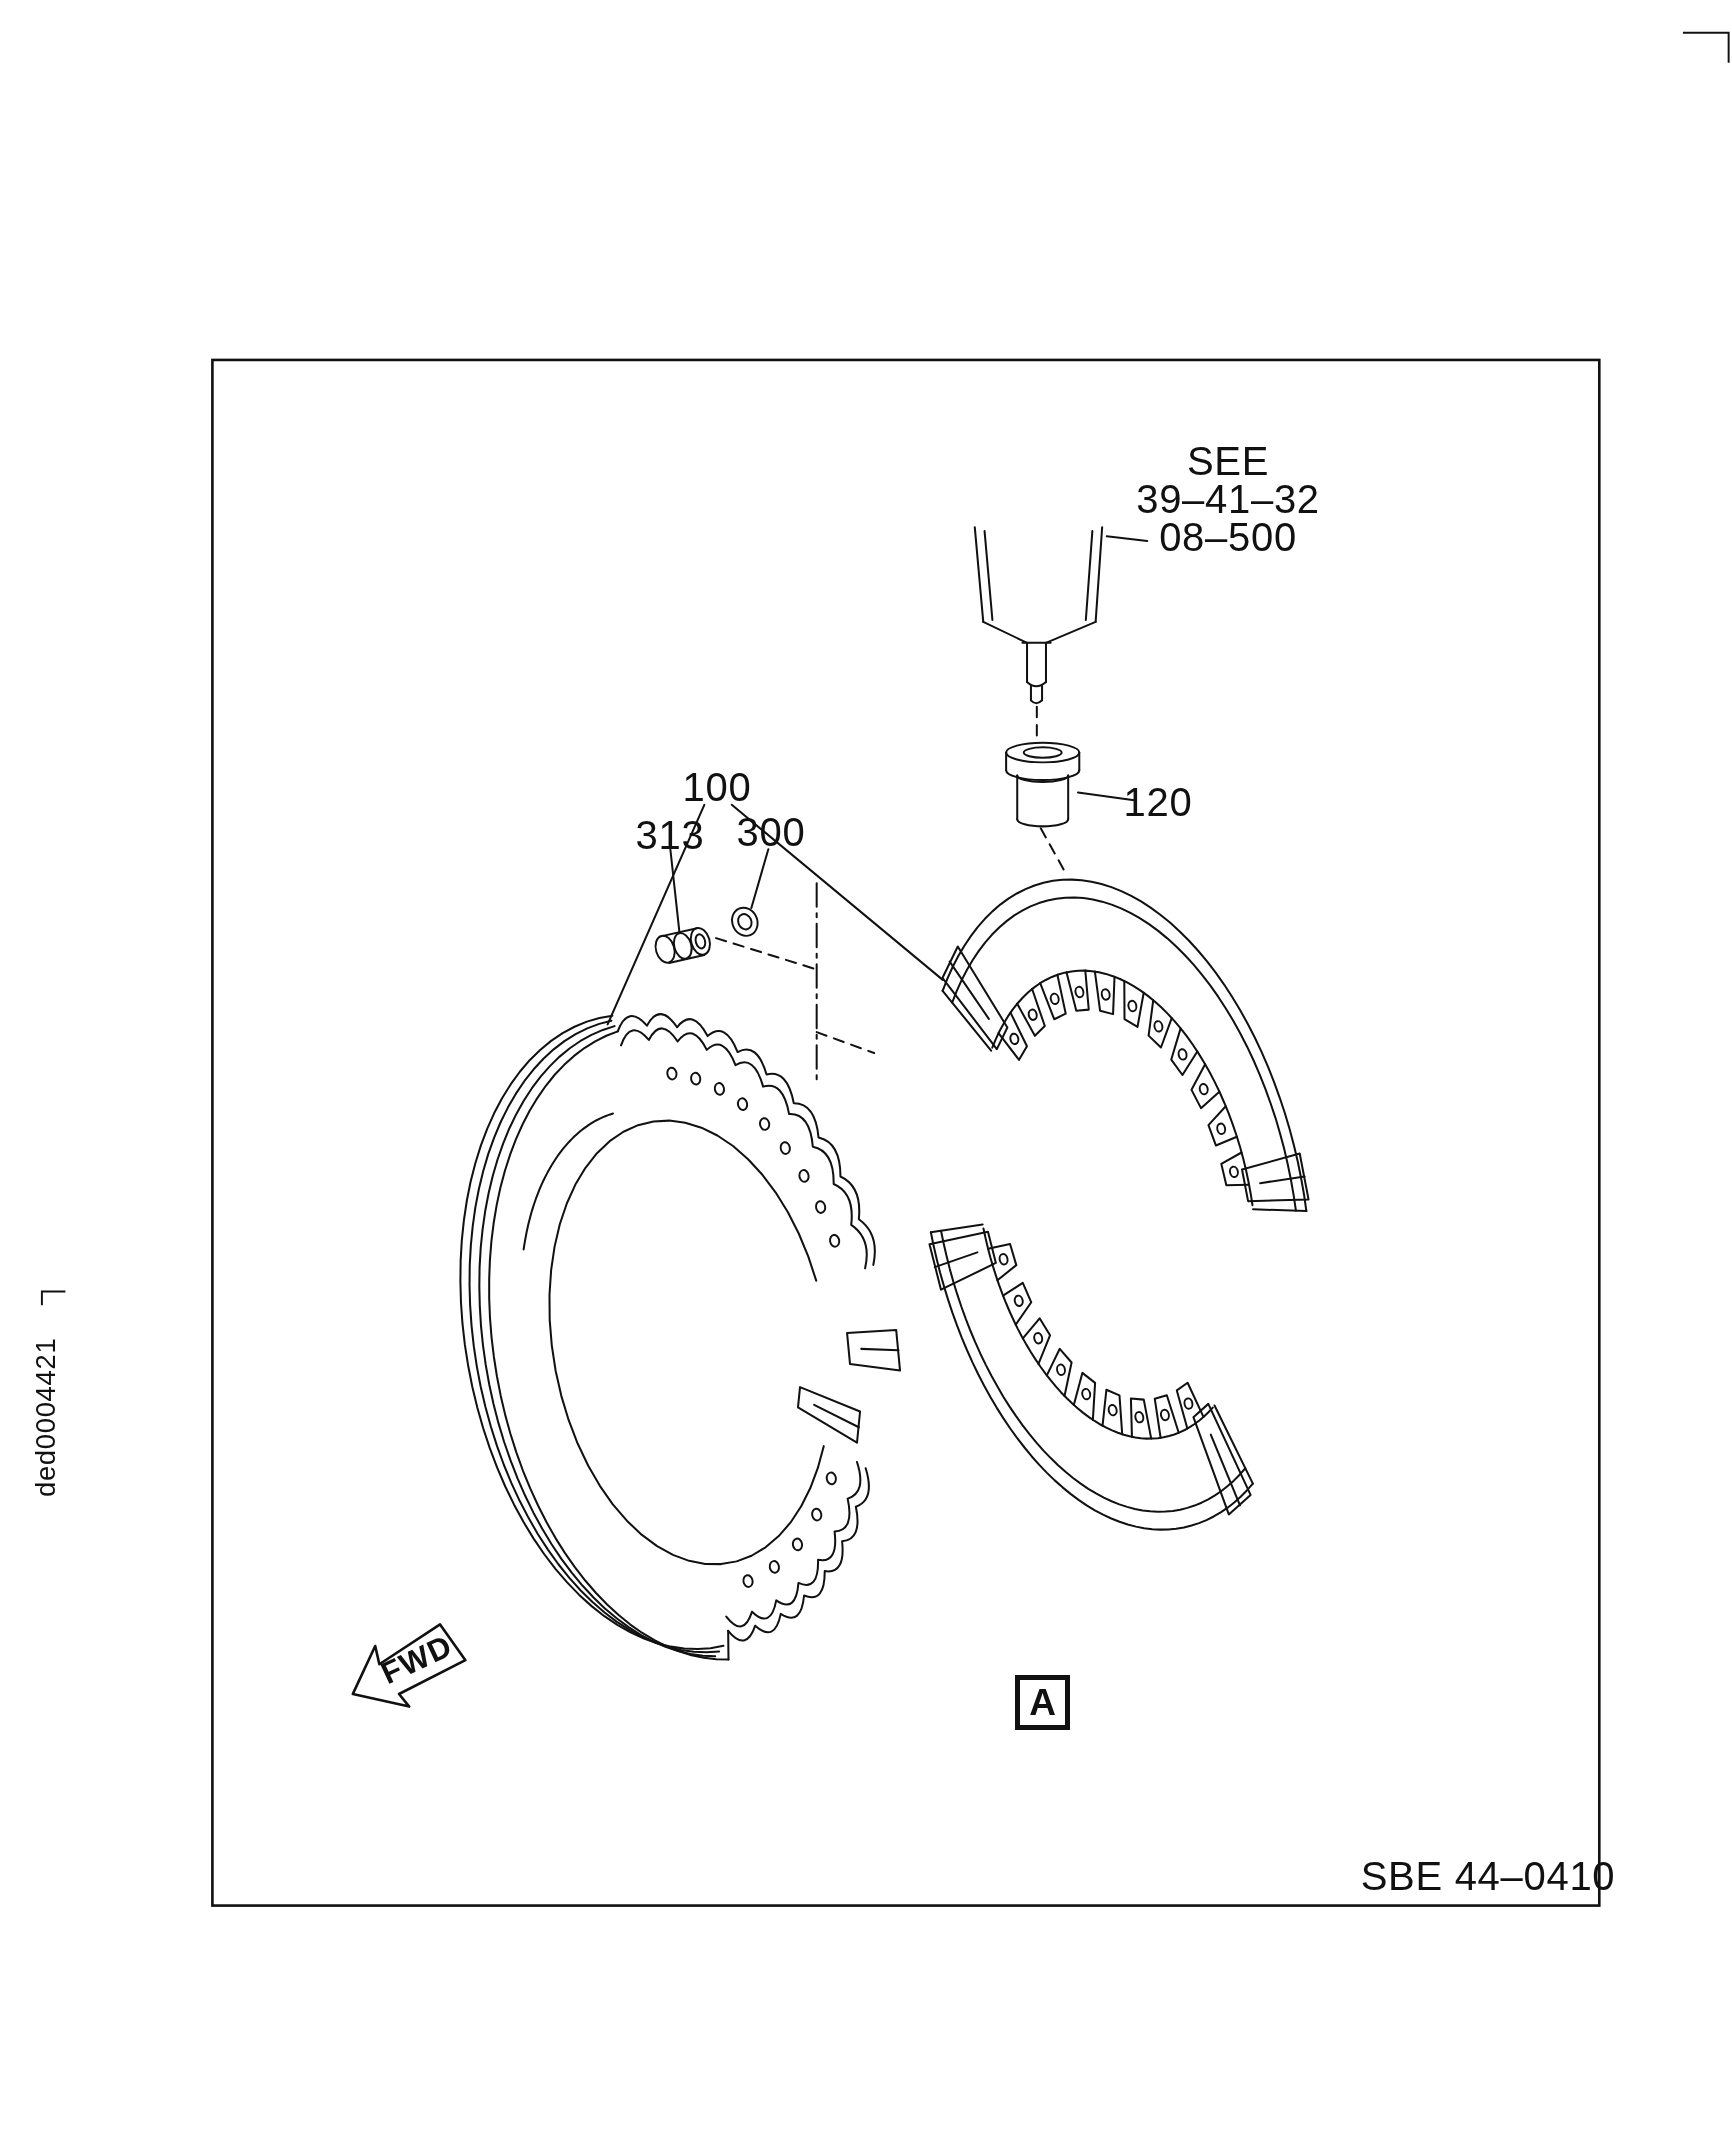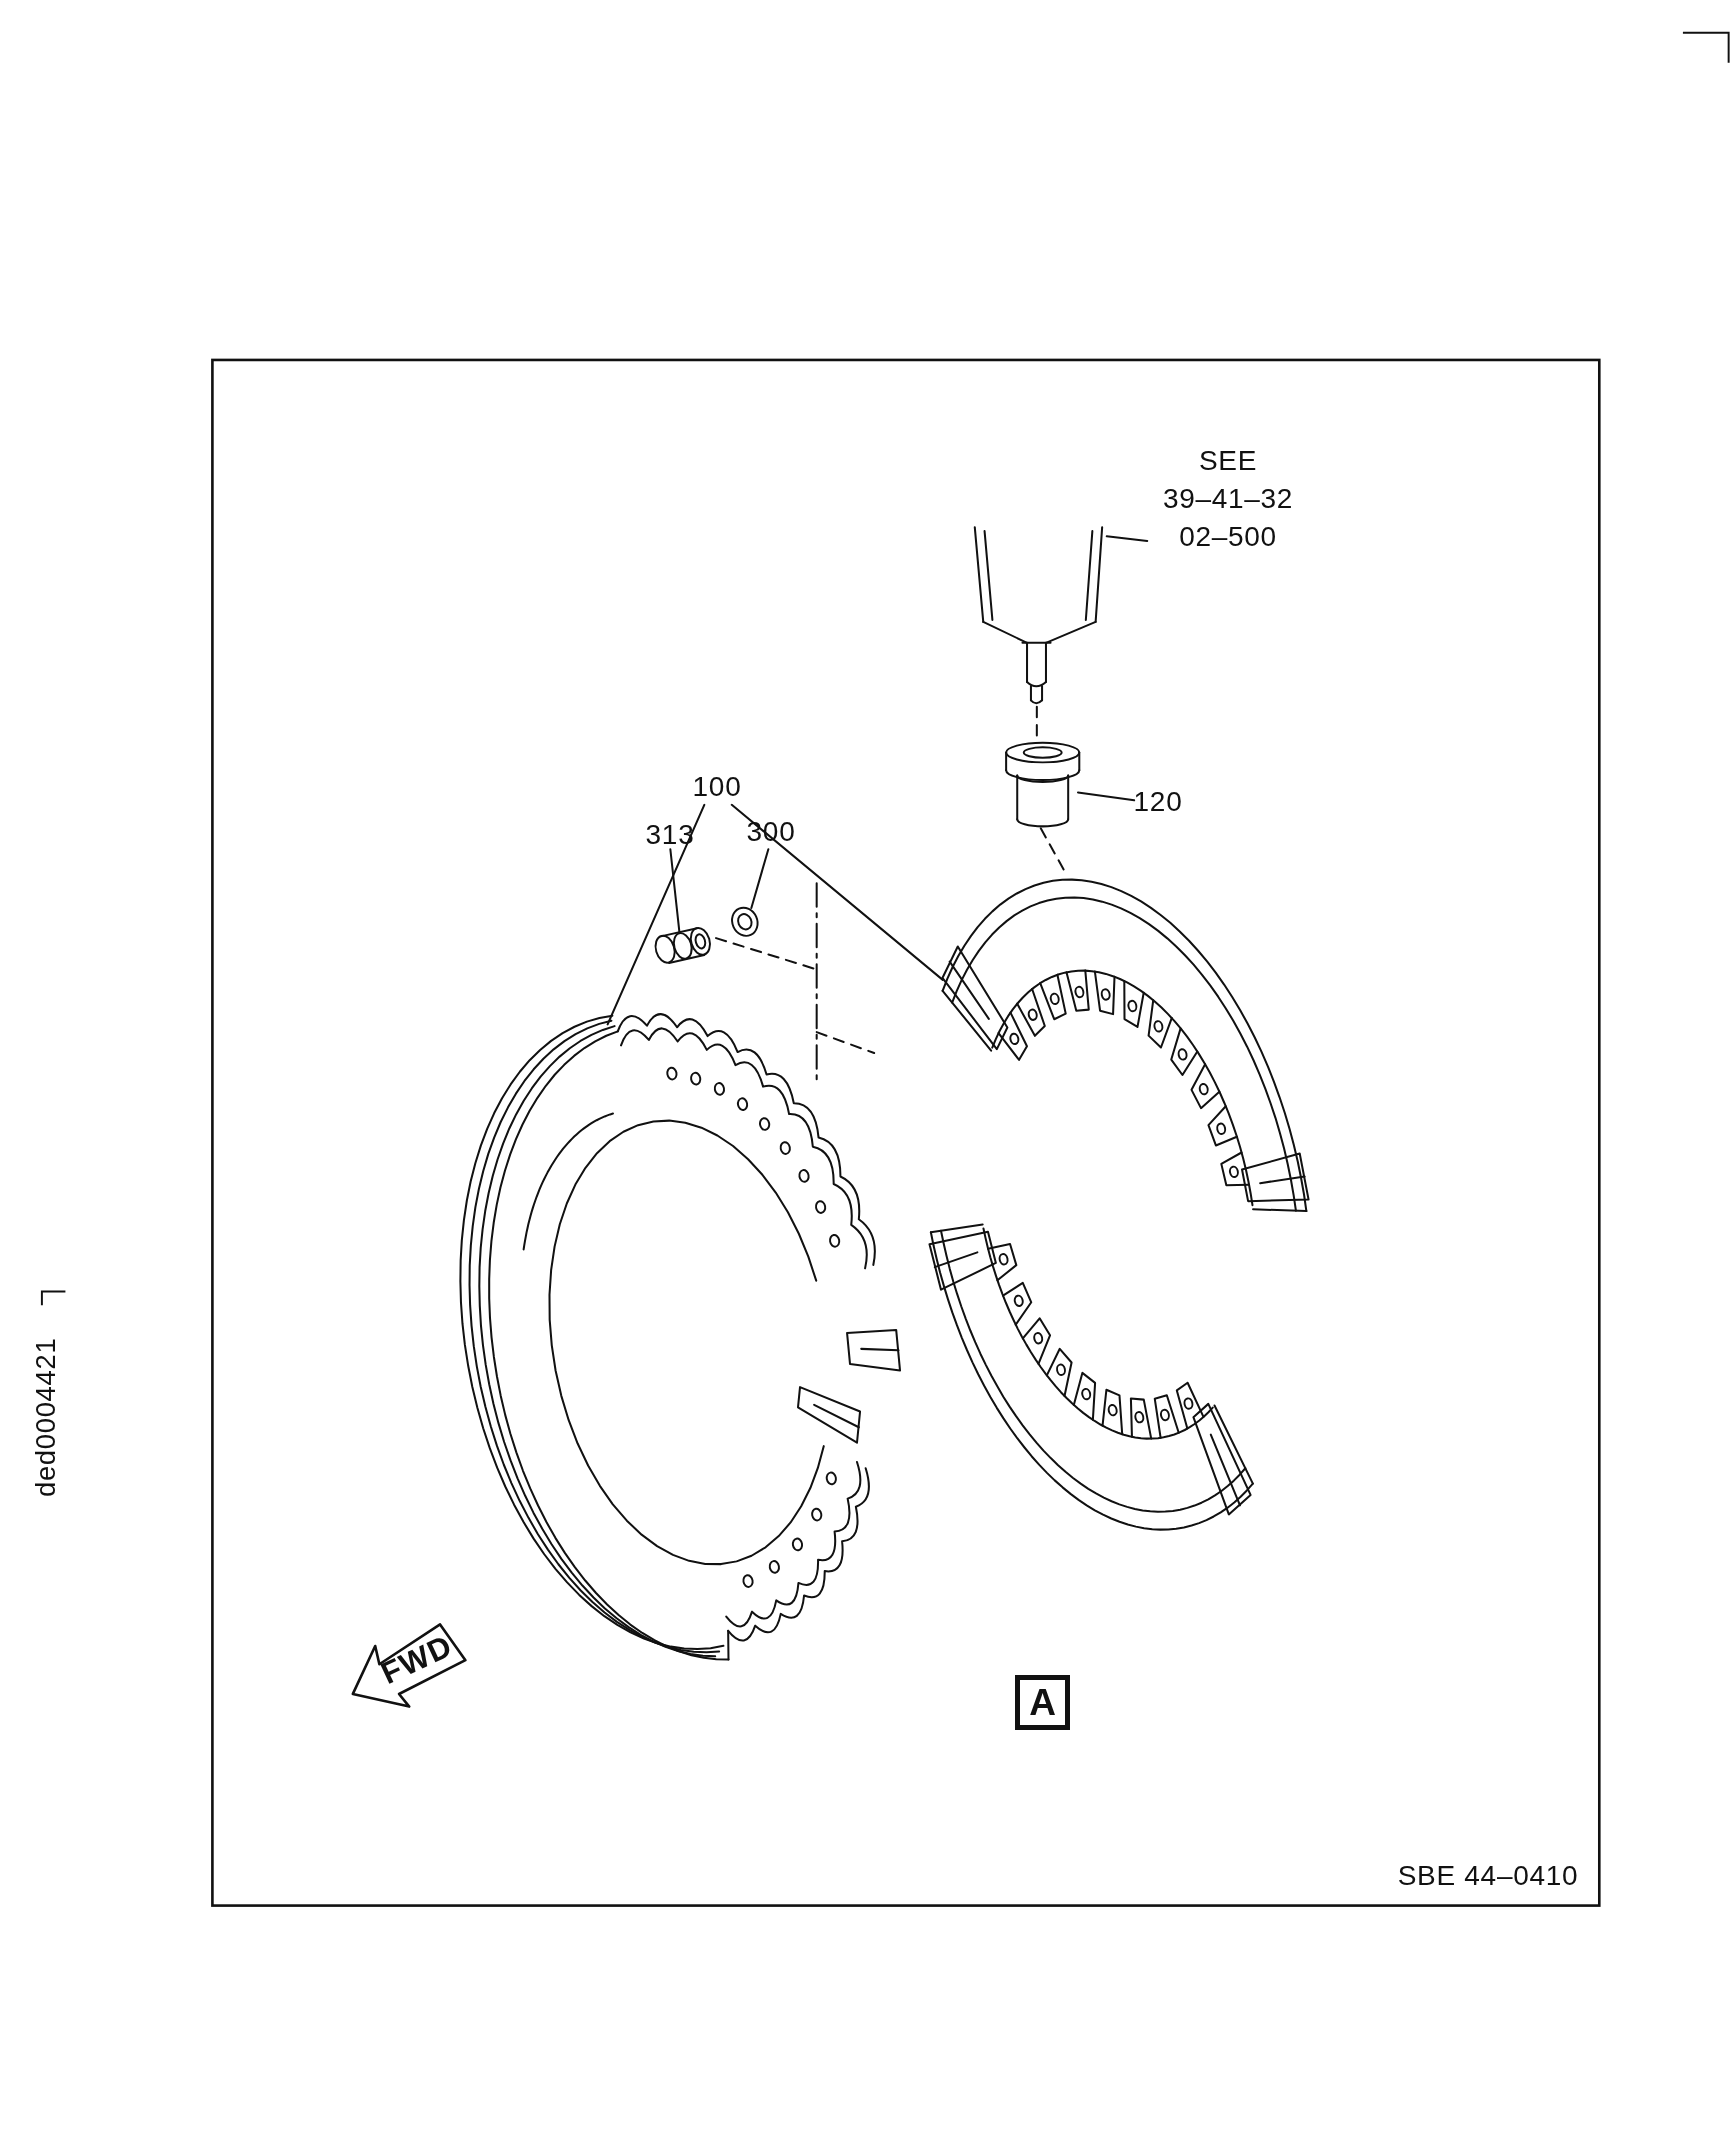--- a/index.html
+++ b/index.html
@@ -1,20 +1,20 @@
 <!DOCTYPE html>
 <html style="font-size:10.5px"><head>
 <meta charset="utf-8">
 <style>
   *{margin:0;padding:0;box-sizing:border-box}
   html,body{background:#ffffff}
   .page{position:relative;width:1732px;height:2129px;background:#fff;
         font-family:"Liberation Sans",sans-serif;color:#111;overflow:hidden}
   svg.art{position:absolute;left:0;top:0;width:1732px;height:2129px}
-  .lbl{position:absolute;transform:translate(-50%,-50%);font-size:28px;
+  .lbl{position:absolute;transform:translate(-50%,-50%);font-size:40px;
        letter-spacing:0.7px;white-space:nowrap;color:#111}
   .see-block{text-align:center;line-height:38px}
   .fwd{font-weight:bold;font-size:31px;letter-spacing:1.3px;
        transform:translate(-50%,-50%) rotate(-25deg)}
   .abox{position:absolute;width:55px;height:55px;border:5.2px solid #111;
         display:flex;align-items:center;justify-content:center;
         font-weight:bold;font-size:37px}
   .artid{position:absolute;left:30px;top:1497px;transform:rotate(-90deg);
          transform-origin:0 0;font-size:27.4px;letter-spacing:0.7px;white-space:nowrap}
 </style>
@@ -172,21 +172,21 @@
         <path d="M1496.0,1917.1L1430.8,1939.7" fill="none" stroke="#111111" stroke-width="3.1" stroke-linecap="round" stroke-linejoin="round"></path>
       </g>
     <g id="gFwd">
         <path d="M540.0,2593.0L574.2,2519.7L580.6,2547.6L673.5,2486.6L712.3,2541.3L610.7,2593.1L626.3,2612.4Z" fill="none" stroke="#111111" stroke-width="4" stroke-linecap="round" stroke-linejoin="round"></path>
       </g>
   </svg>
 
   <div class="lbl see-block" style="left:1228px;top:499px">
     <div>SEE</div>
     <div>39–41–32</div>
-    <div>02–500</div>
+    <div>08–500</div>
   </div>
 
   <div class="lbl" style="left:717px;top:787px">100</div>
   <div class="lbl" style="left:670px;top:835px">313</div>
   <div class="lbl" style="left:771px;top:832px">300</div>
   <div class="lbl" style="left:1158px;top:802px">120</div>
 
   <div class="lbl fwd" style="left:417px;top:1660px">FWD</div>
 
   <div class="abox" style="left:1015px;top:1675px">

